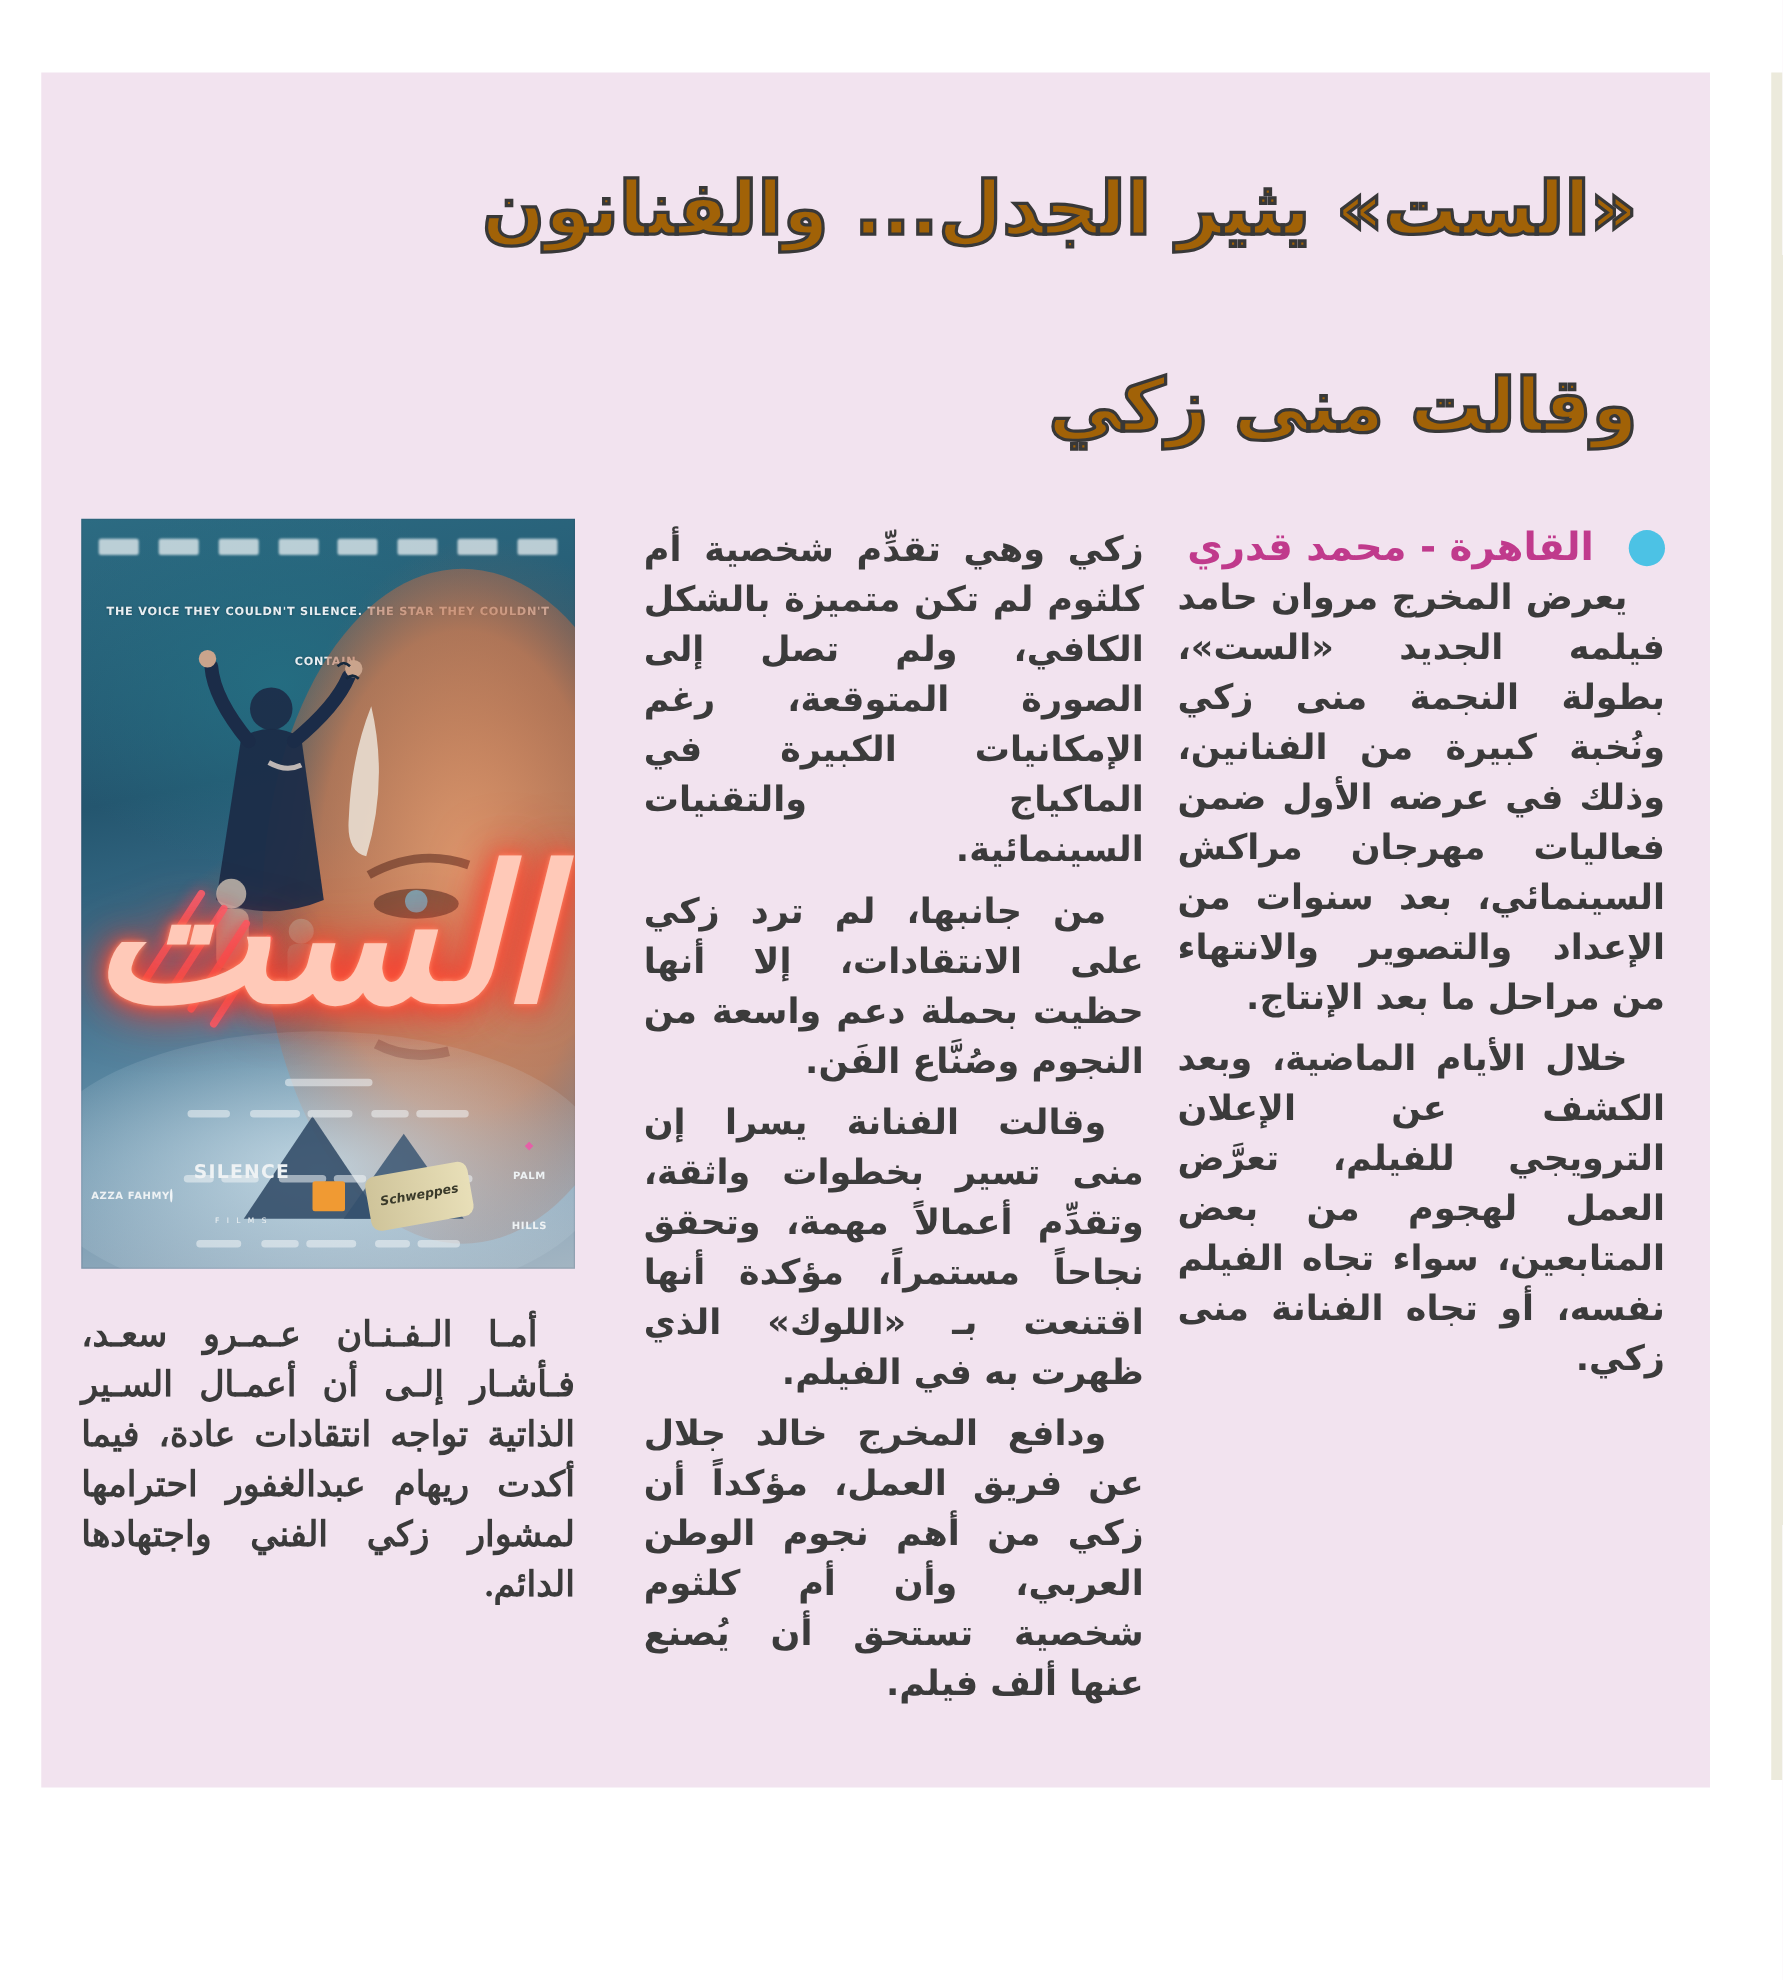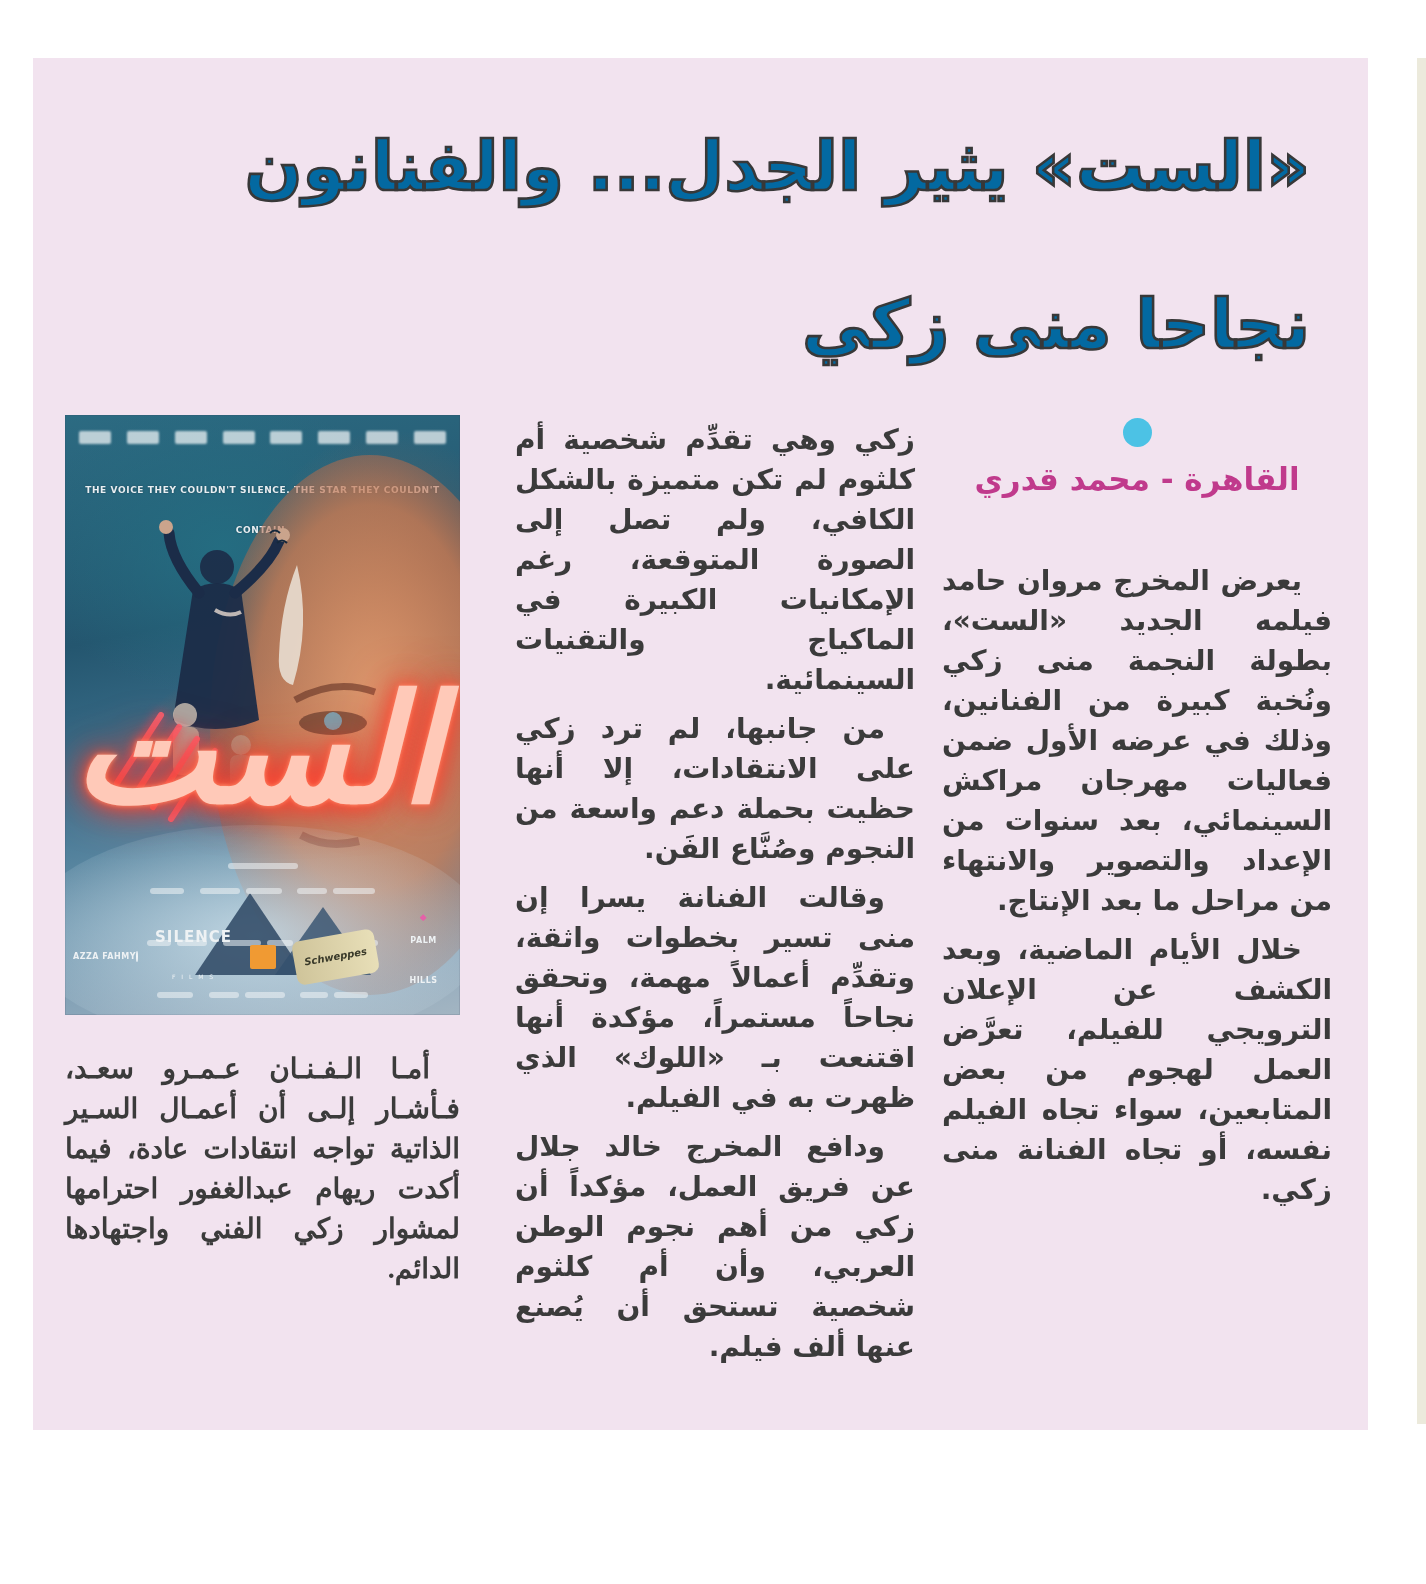--- a/index.html
+++ b/index.html
@@ -8,35 +8,35 @@
   .page { position:relative; width:1426px; height:1584px; background:#ffffff; }
 
   
   .article { position:absolute; left:33px; top:58px; width:1335px; height:1372px;
              background:#f2e3ef; direction:rtl; }
   .side-strip { position:absolute; left:1417px; top:58px; width:9px; height:1366px;
                 background:#eceadc; }
 
   
   .headline { position:absolute; top:30px; right:58px; left:40px; text-align:right;
-              color:#0369a1; font-weight:bold; line-height:158px; font-size:68px;
+              color:#a16207; font-weight:bold; line-height:158px; font-size:59px;
               -webkit-text-stroke:2.6px #383838; letter-spacing:-1px; }
 
   
   .col { position:absolute; top:357px; color:#3b3b3b; font-weight:bold;
          font-size:28px; line-height:40px; text-align:justify; }
   .col p { text-indent:30px; margin-bottom:9px; }
   .col p.no-indent { text-indent:0; }
   .col-right  { right:36px;  width:390px; }
   .col-middle { right:453px; width:400px; top:362px; }
   .col-left   { right:908px; width:395px; }
 
   
-  .byline { display:flex; flex-direction:column; align-items:center; gap:12px;
-            margin-bottom:62px; margin-top:3px; }
+  .byline { display:flex; flex-direction:row; align-items:center; gap:28px;
+            margin-top:3px; }
   .byline .dot { width:29px; height:29px; border-radius:50%; background:#4cc2e5; flex:0 0 auto; }
   .byline .byline-text { color:#c03a8c; font-size:31px; font-weight:bold; letter-spacing:0; }
 
   
   .poster { position:relative; width:395px; height:600px; overflow:hidden;
             background:
               radial-gradient(170px 120px at 48% 56%, rgba(224,92,48,.55), rgba(224,92,48,0) 70%),
               radial-gradient(230px 330px at 82% 42%, rgba(214,120,74,.50), rgba(214,120,74,0) 72%),
               radial-gradient(260px 200px at 40% 22%, rgba(36,110,130,.9), rgba(36,110,130,0) 75%),
               linear-gradient(168deg, #2c6b82 0%, #24566f 34%, #3f7390 56%, #6e95ad 76%, #93abbd 92%, #a3b5c2 100%);
@@ -79,21 +79,21 @@
 <body>
 
 <div class="page">
 
   <div class="side-strip"></div>
 
   <div class="article">
 
     <div class="headline">
       <div>«الست» يثير الجدل... والفنانون</div>
-      <div>نجاحا منى زكي</div>
+      <div>وقالت منى زكي</div>
     </div>
 
     <div class="col col-right">
       <div class="byline">
         <span class="dot"></span>
         <span class="byline-text">القاهرة - محمد قدري</span>
       </div>
       <p>يعرض المخرج مروان حامد فيلمه الجديد «الست»، بطولة النجمة منى زكي ونُخبة كبيرة من الفنانين، وذلك في عرضه الأول ضمن فعاليات مهرجان مراكش السينمائي، بعد سنوات من الإعداد والتصوير والانتهاء من مراحل ما بعد الإنتاج.</p>
       <p>خلال الأيام الماضية، وبعد الكشف عن الإعلان الترويجي للفيلم، تعرَّض العمل لهجوم من بعض المتابعين، سواء تجاه الفيلم نفسه، أو تجاه الفنانة منى زكي.</p>
     </div>

